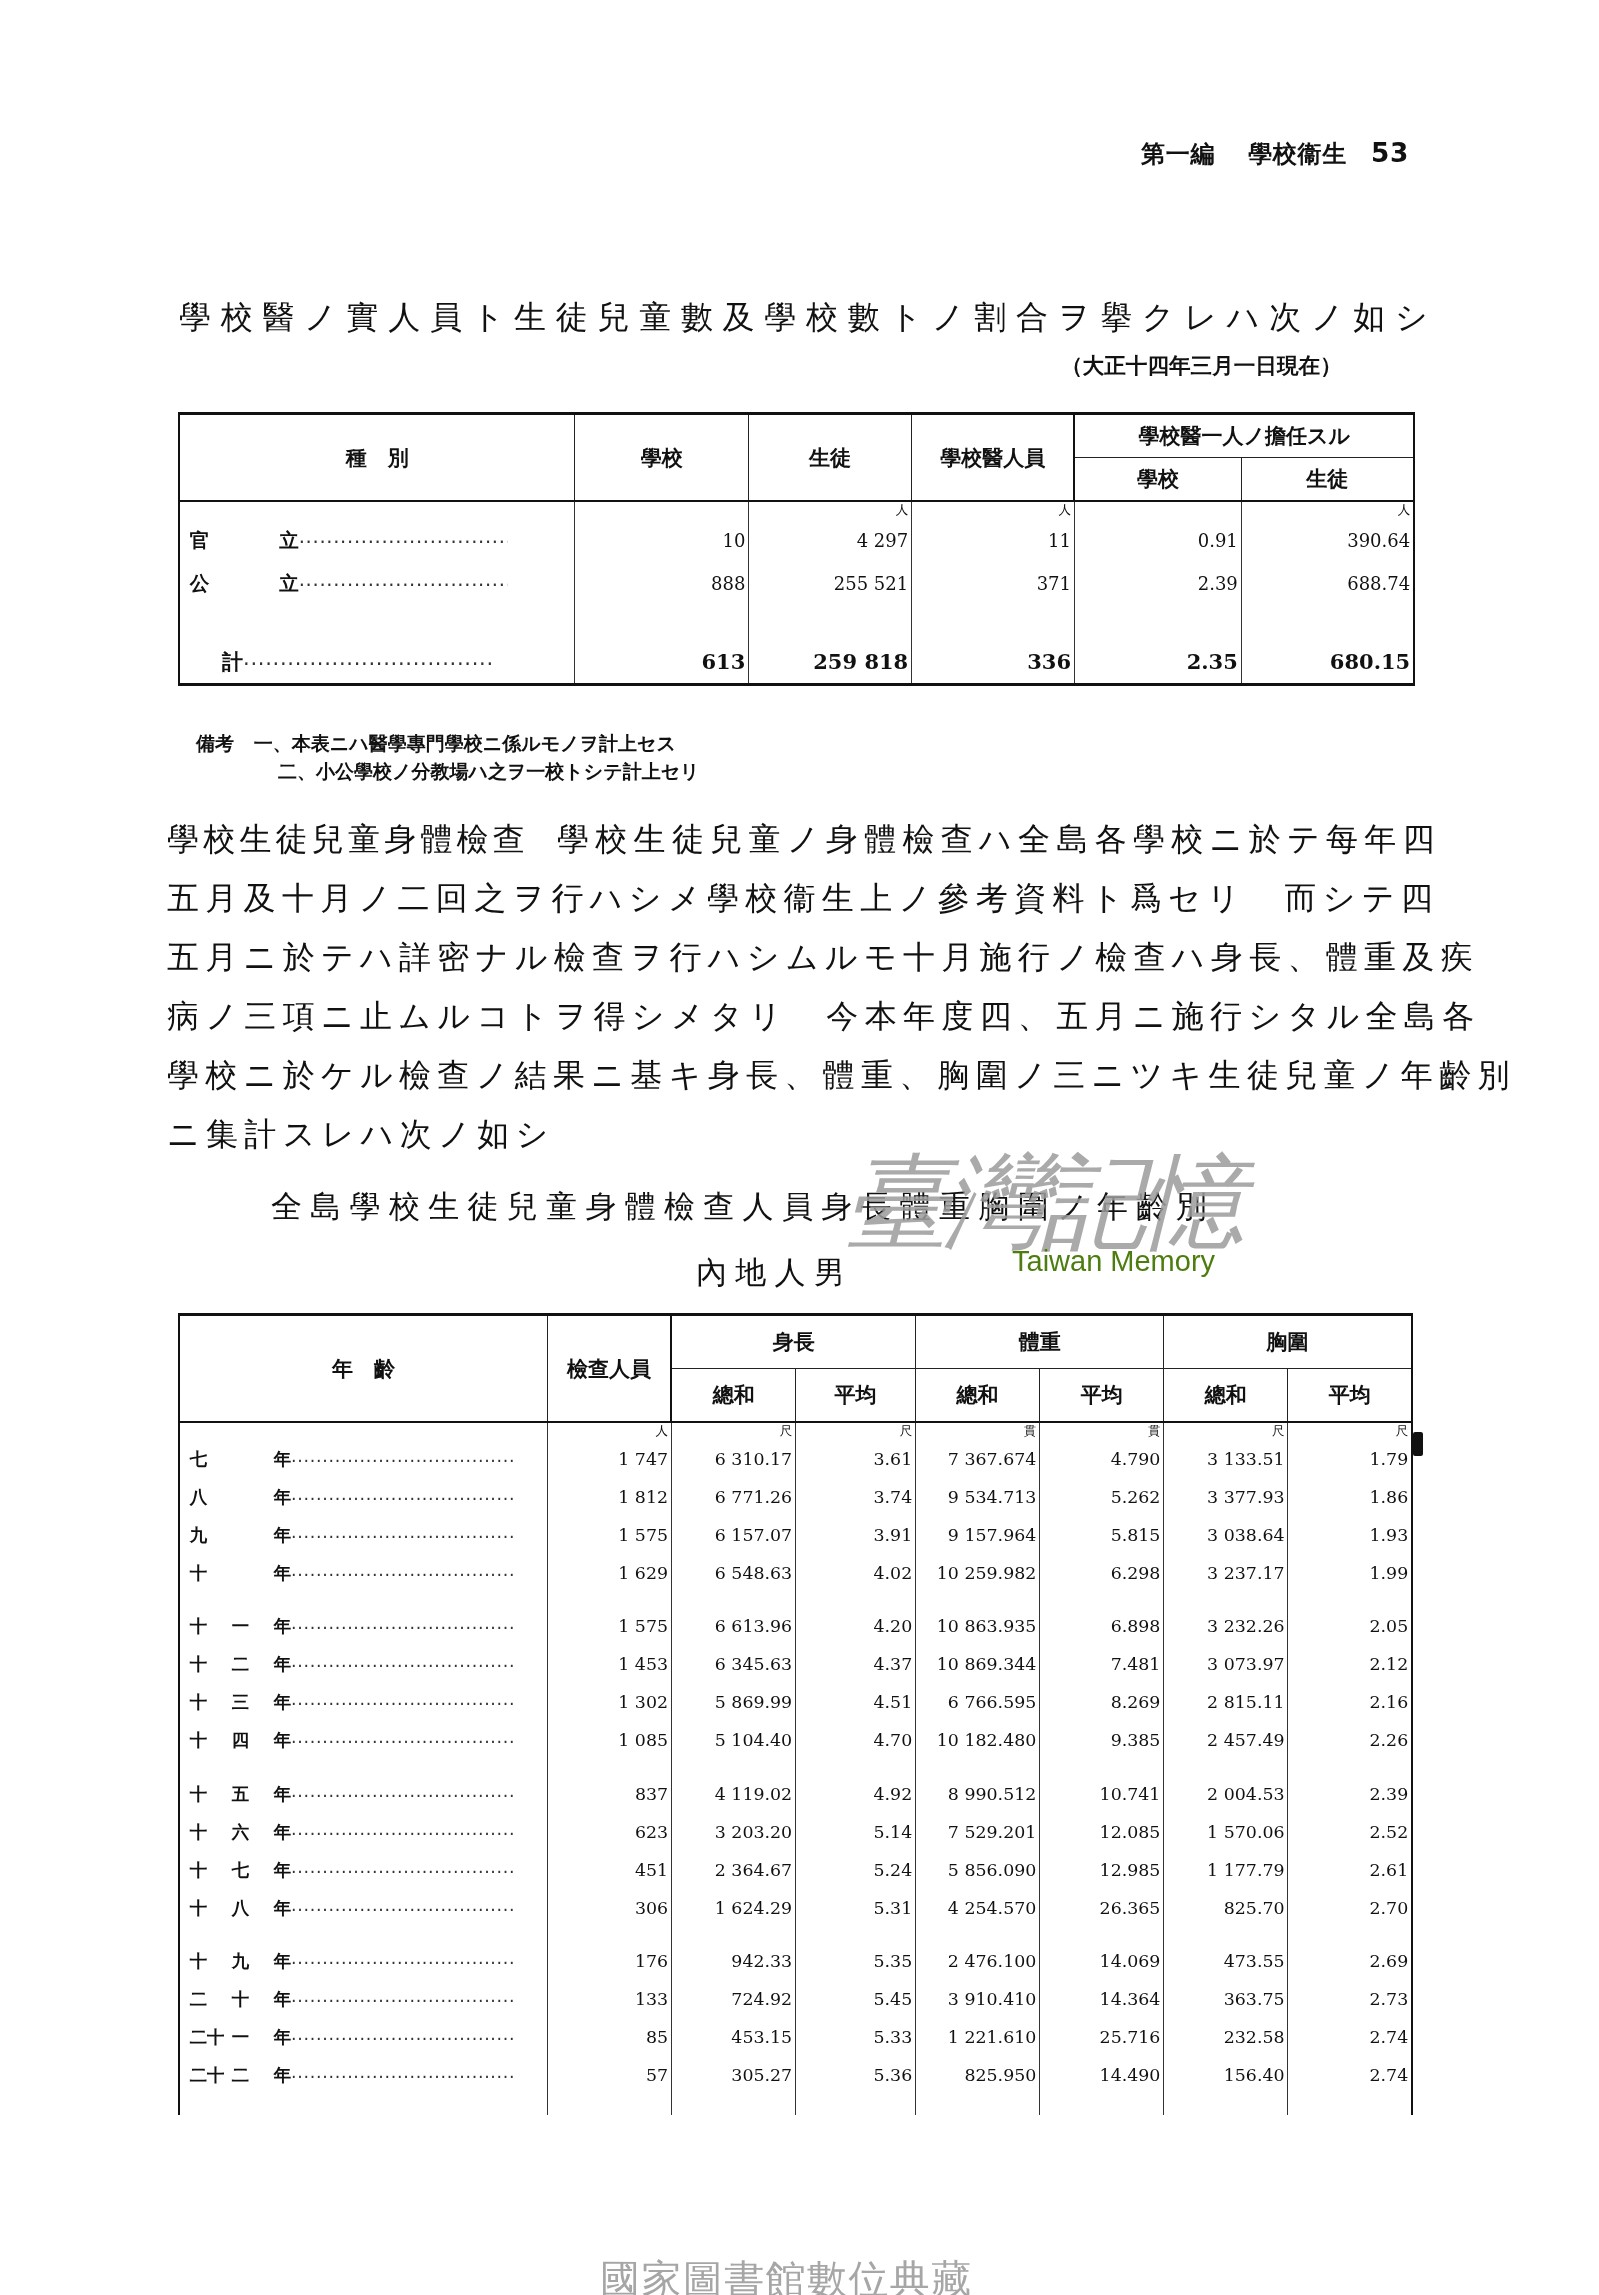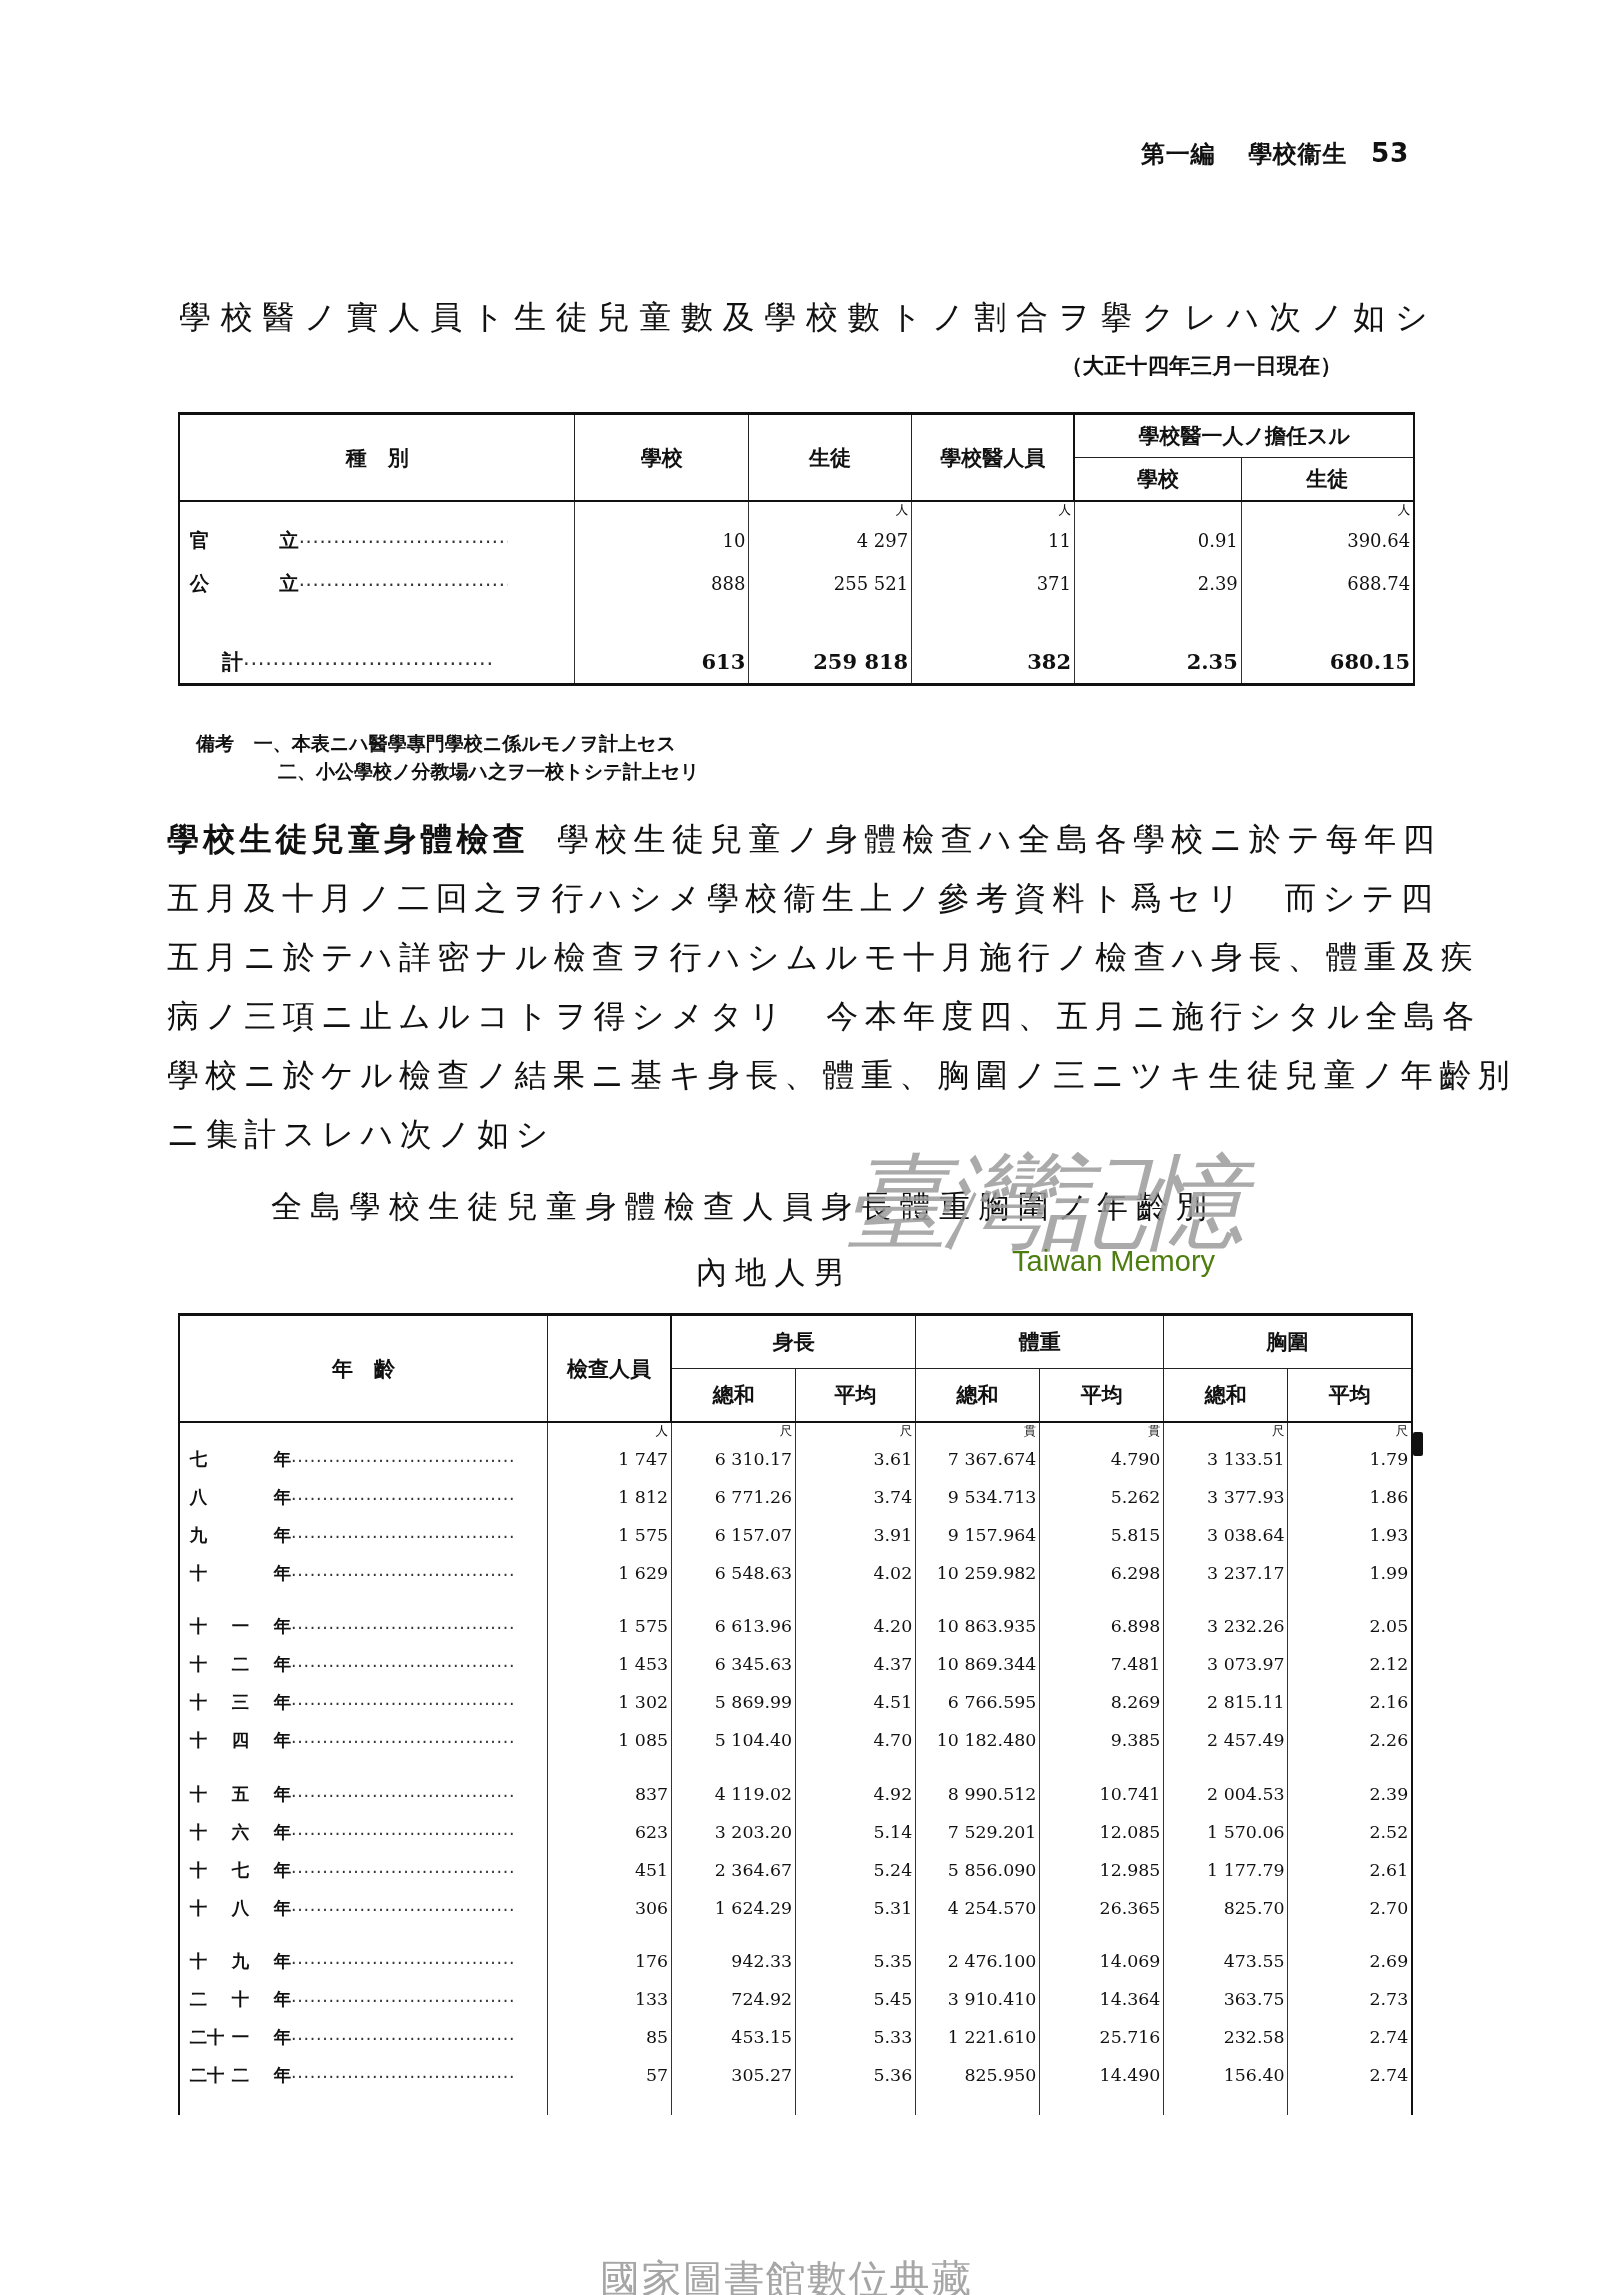--- a/index.html
+++ b/index.html
@@ -29,21 +29,21 @@
   .t1 { top: 412px; left: 178px; width: 1237px; border-top: 3.5px solid #111; border-bottom: 3.5px solid #111; border-left: 2.1px solid #111; border-right: 2.8px solid #111; }
   .t1 th { height: 56px; }
   .t1 tr.row td { height: 43px; }
   .t1 tr.gap td { height: 35px; }
   .t1 tr.total td { height: 43px; font-weight: bold; font-size: 21px; }
 
   .notes { top: 729px; left: 196px; font-family: "DejaVu Sans", sans-serif; font-weight: bold; font-size: 19px; line-height: 28px; }
   .notes .n2 { padding-left: 82px; }
 
   .body-text { top: 810px; left: 167px; width: 1273px; font-size: 32px; line-height: 59px; letter-spacing: 6.3px; }
-  .body-text .lead { font-weight: bold; font-family: "DejaVu Sans", sans-serif; letter-spacing: 4.2px; margin-right: 28px; }
+  .body-text .lead { font-weight: normal; font-family: "DejaVu Sans", sans-serif; letter-spacing: 4.2px; margin-right: 28px; }
   .body-text .ln { display: block; white-space: nowrap; }
 
   .t2-title { top: 1186px; left: 271px; font-size: 31px; letter-spacing: 8.3px; white-space: nowrap; }
   .t2-sub { top: 1252px; left: 696px; font-size: 31px; letter-spacing: 8.3px; }
 
   
   .wm { top: 1134px; left: 845px; color: #9c9c9c; opacity: 0.85; font-size: 104px; font-family: "DejaVu Serif", serif; font-style: italic; letter-spacing: -5.6px; }
   .wm-sub { top: 1245px; left: 1012px; color: #4d7c0f; font-size: 29px; font-family: "Liberation Sans", sans-serif; }
 
   
@@ -120,21 +120,21 @@
         <td></td>
         <td></td>
         <td></td>
         <td></td>
         <td></td>
       </tr>
     <tr class="total">
       <td class="label" style="padding-left:42px"><span>計</span><span class="dots" style="width:250px">··································································</span></td>
       <td>613</td>
       <td>259 818</td>
-      <td>382</td>
+      <td>336</td>
       <td>2.35</td>
       <td>680.15</td>
     </tr>
   </tbody>
 </table>
 
 <div class="abs notes">
   <div><span>備考</span>&nbsp;&nbsp;&nbsp;<span>一、本表ニハ醫學專門學校ニ係ルモノヲ計上セス</span></div>
   <div class="n2">二、小公學校ノ分教場ハ之ヲ一校トシテ計上セリ</div>
 </div>

